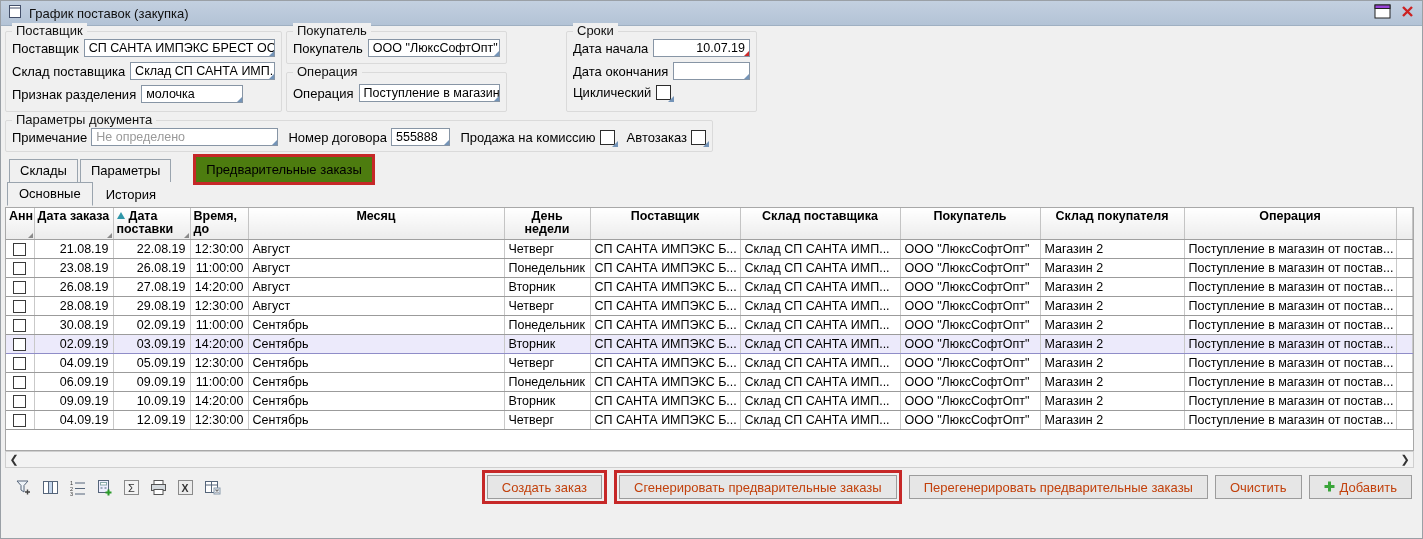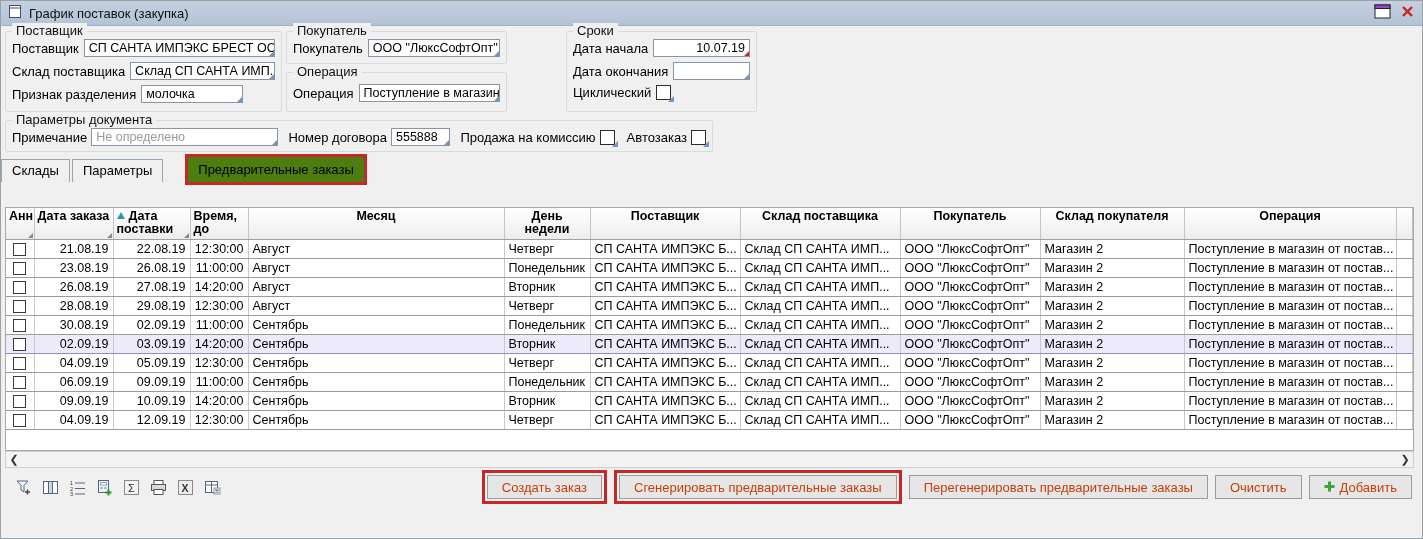--- a/index.html
+++ b/index.html
@@ -20,21 +20,21 @@
   .frow label { white-space:nowrap; font-size:13px; }
   .inputbox { position:relative; background:#fff; border:1px solid #8795a5; height:18px; line-height:16px; padding:0 4px; font-size:12.5px; white-space:nowrap; overflow:hidden; }
   .inputbox.right { text-align:right; }
   .inputbox .corner { position:absolute; right:-1px; bottom:-1px; width:0; height:0; border-style:solid; border-width:0 0 7px 7px; border-color:transparent transparent #7494b8 transparent; }
   .inputbox .corner.red { border-color:transparent transparent #cc2a2a transparent; }
   .placeholder { color:#9a9a9a; }
   .cb { position:relative; width:15px; height:15px; background:#fff; border:1px solid #2c2c2c; flex:0 0 auto; }
   .cb .corner { position:absolute; right:-4px; bottom:-3px; width:0; height:0; border-style:solid; border-width:0 0 6px 6px; border-color:transparent transparent #7494b8 transparent; }
 
   
-  .tabs-row { position:absolute; left:0; top:153px; height:28px; display:flex; align-items:flex-end; gap:2px; z-index:3; }
+  .tabs-row { position:absolute; left:8px; top:153px; height:28px; display:flex; align-items:flex-end; gap:2px; z-index:3; }
   .tab { border:1px solid #9aa4ae; border-bottom:none; background:#f0f0f0; padding:3px 10px 4px; font-size:13px; white-space:nowrap; }
   .tab.annot-red-tab { border:3px solid #c62828; padding:5px 10px; margin-bottom:-3px; background:#4d7c0f; position:relative; z-index:4;margin-left:20px; }
   .subtabs-row { position:absolute; left:6px; top:180px; height:25px; display:flex; align-items:flex-end; gap:2px; }
   .subtab { padding:3px 11px 4px; font-size:13px; }
   .subtab.active { border:1px solid #9aa4ae; border-bottom:1px solid #f1f1f1; background:#f1f1f1; }
 
   
   .tablewrap { position:absolute; left:4px; top:206px; width:1409px; height:244px; background:#fff; border:1px solid #a8a8a8; overflow:hidden; }
   table { border-collapse:collapse; table-layout:fixed; width:1406px; }
   th { position:relative; height:31px; background:linear-gradient(#ffffff,#ececec); border-right:1px solid #c4c4c4; border-bottom:1px solid #a0a0a0; font-weight:bold; font-size:12.5px; text-align:center; vertical-align:top; padding:2px 3px 0 3px; overflow:hidden; white-space:normal; line-height:13px; }
@@ -157,20 +157,24 @@
       <span class="cb">
           <span class="corner"></span>
         </span>
     </div>
   </div>
 
   <div class="tabs-row">
       <div class="tab">Склады</div>
       <div class="tab">Параметры</div>
       <div class="tab annot-red-tab">Предварительные заказы</div>
+    </div>
+  <div class="subtabs-row">
+      <div class="subtab active">Основные</div>
+      <div class="subtab">История</div>
     </div>
 
   <div class="tablewrap">
     <table>
       <colgroup>
           <col style="width: 28px;">
           <col style="width: 79px;">
           <col style="width: 77px;">
           <col style="width: 58px;">
           <col style="width: 256px;">

